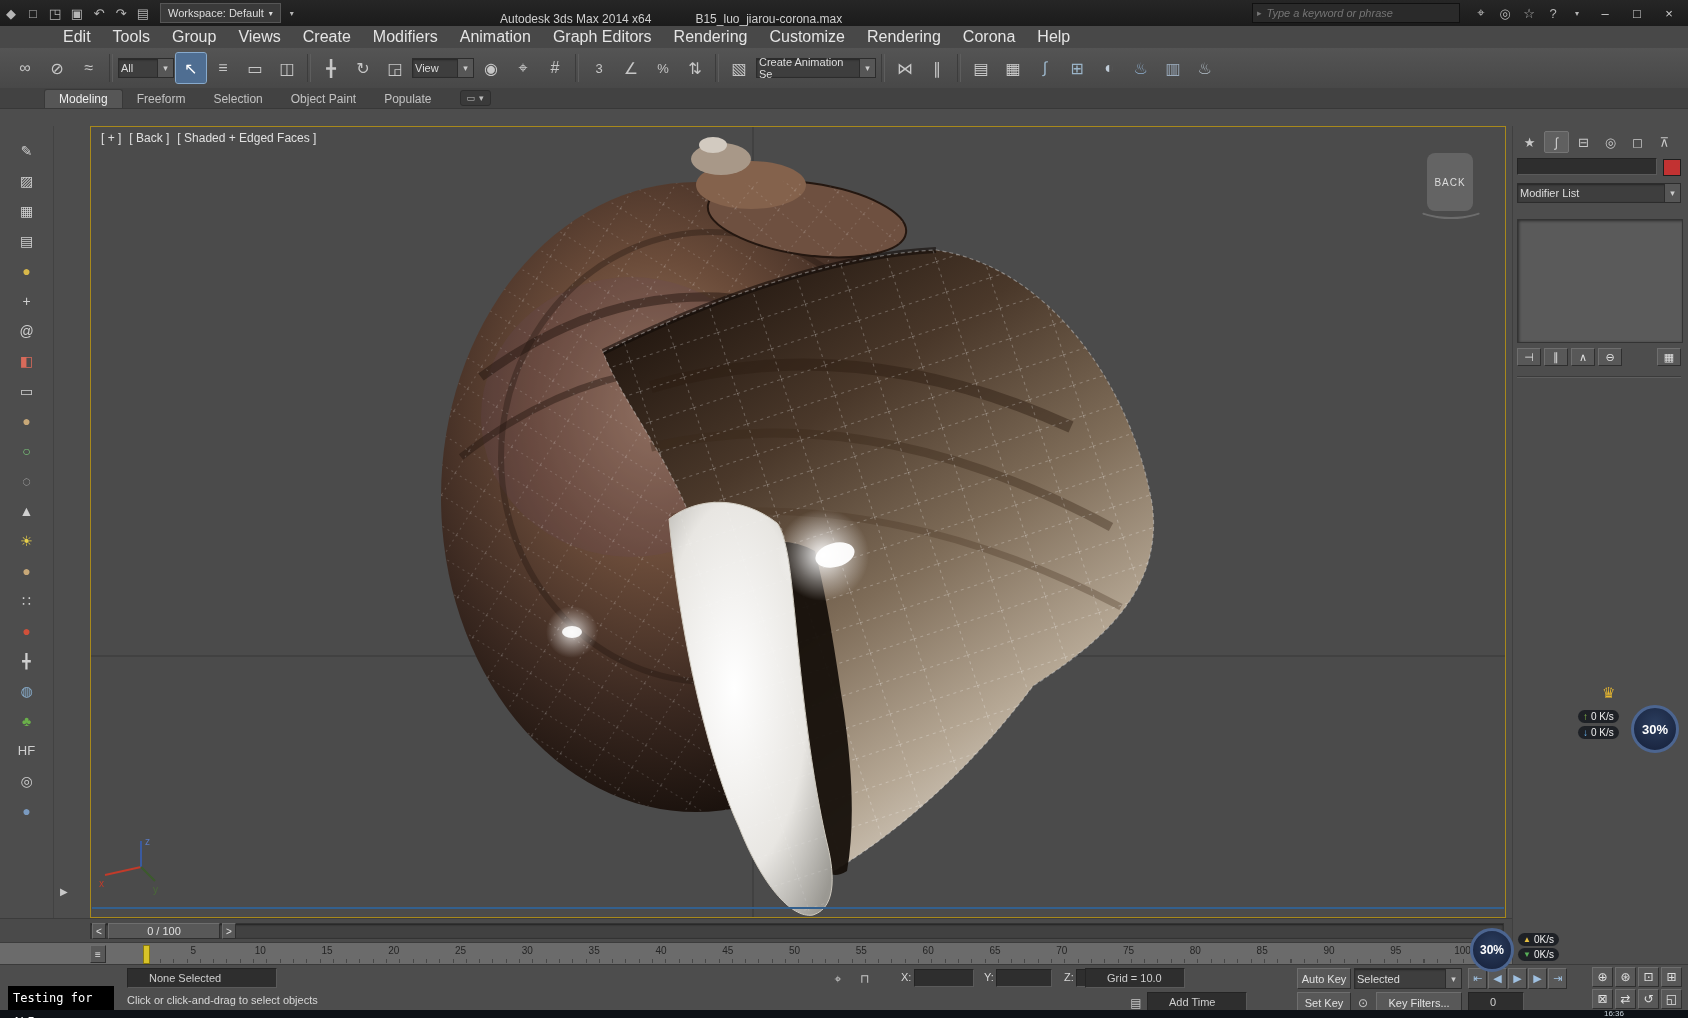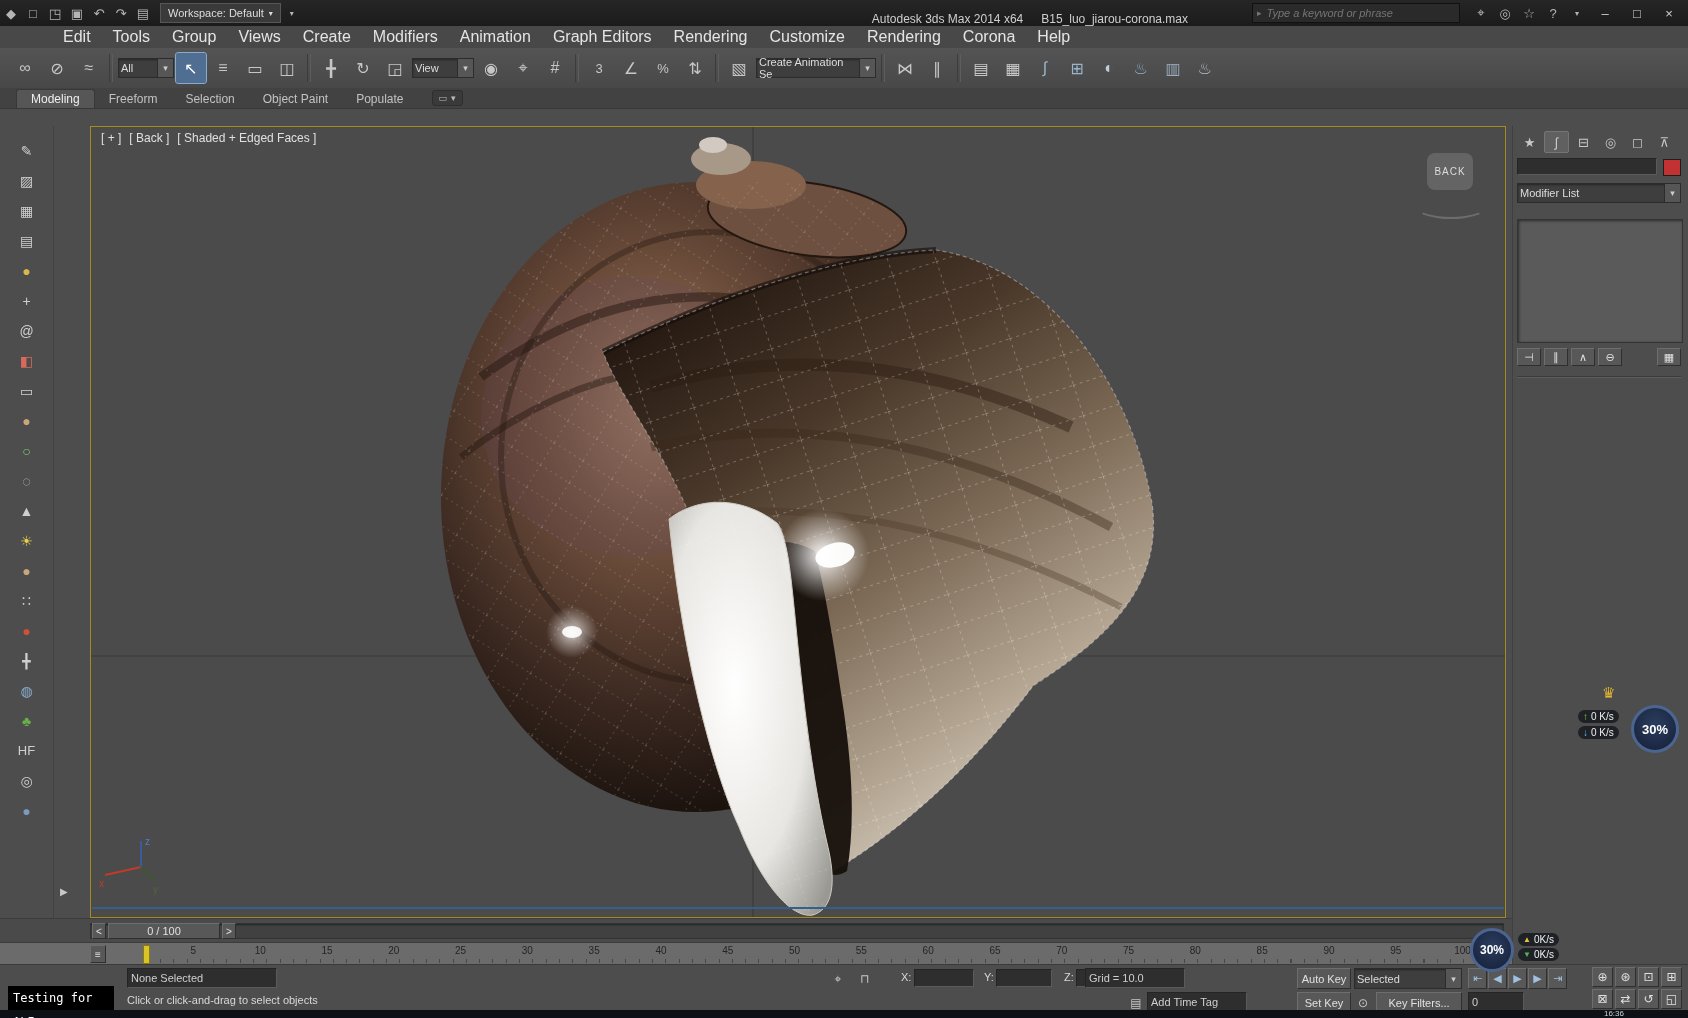--- a/index.html
+++ b/index.html
@@ -6,21 +6,21 @@
   .stage{position:relative;width:1688px;height:1018px;background:#4d4d4d;overflow:hidden;
          font-family:"Liberation Sans","DejaVu Sans",sans-serif;color:#d6d6d6;font-size:12px;user-select:none;}
 
   
   .titlebar{position:absolute;left:0;top:0;right:0;height:26px;background:linear-gradient(#262626,#1b1b1b);
             display:flex;align-items:center;}
   .tbico{width:22px;height:20px;display:flex;align-items:center;justify-content:center;color:#b5b5b5;font-size:13px;}
   .ws{display:flex;align-items:center;gap:5px;background:#3a3a3a;border:1px solid #565656;height:18px;
       padding:0 7px;font-size:11px;color:#ddd;margin-left:6px;}
   .tb-center{position:absolute;left:500px;right:500px;top:0;height:38px;display:flex;align-items:center;
-             justify-content:flex-end;gap:18px;color:#cfcfcf;font-size:12px;pointer-events:none;}
+             justify-content:flex-start;gap:44px;color:#cfcfcf;font-size:12px;pointer-events:none;}
   .tb-right{margin-left:auto;display:flex;align-items:center;gap:2px;padding-right:4px;}
   .search{display:flex;align-items:center;background:#2a2a2a;border:1px solid #111;height:18px;width:198px;padding:0 4px;margin-right:8px;}
   .search input{flex:1;background:transparent;border:0;outline:0;color:#a9a9a9;font-size:11px;font-style:italic;min-width:0;}
   .winbtn{width:30px;height:20px;display:flex;align-items:center;justify-content:center;color:#cfcfcf;font-size:13px;}
 
   
   .menubar{position:absolute;left:0;top:26px;right:0;height:22px;background:#484848;border-bottom:1px solid #3a3a3a;
            display:flex;align-items:center;padding-left:52px;}
   .mi{padding:0 11px;font-size:16px;color:#e4e4e4;}
 
@@ -30,40 +30,40 @@
   .ico{width:30px;height:30px;display:flex;align-items:center;justify-content:center;font-size:16px;color:#c6c6c6;}
   .ico.active{background:#4f6e92;outline:1px solid #87aacd;border-radius:2px;color:#fff;}
   .sep{width:2px;height:28px;border-left:1px solid #3c3c3c;border-right:1px solid #5d5d5d;margin:0 3px;}
   .combo{display:flex;align-items:center;height:20px;background:#3e3e3e;border:1px solid #2c2c2c;
          box-shadow:inset 0 1px 2px rgba(0,0,0,.4);color:#ddd;font-size:11px;padding-left:2px;box-sizing:border-box;}
   .combo .arr{margin-left:auto;width:15px;height:100%;background:#565656;border-left:1px solid #2c2c2c;
               display:flex;align-items:center;justify-content:center;font-size:9px;color:#ccc;}
 
   
   .ribbonrow{position:absolute;left:0;top:88px;right:0;height:20px;background:#424242;display:flex;
-             align-items:flex-end;padding-left:16px;border-bottom:1px solid #383838;}
+             align-items:flex-end;padding-left:44px;border-bottom:1px solid #383838;}
   .rtab{padding:2px 14px;font-size:12px;color:#c2c2c2;}
   .rtab.active{background:#565656;color:#eee;border:1px solid #383838;border-bottom:0;border-radius:3px 3px 0 0;}
   .rpill{margin-left:14px;margin-bottom:2px;background:#3a3a3a;border:1px solid #2e2e2e;border-radius:3px;height:14px;
          display:flex;align-items:center;gap:4px;padding:0 6px;font-size:9px;color:#bbb;}
   .subtabrow{position:absolute;left:0;top:108px;right:0;height:18px;background:#474747;border-bottom:1px solid #3a3a3a;}
   .subtab{position:absolute;left:14px;top:0;height:17px;line-height:17px;padding:0 10px;background:#555;
           border:1px solid #383838;border-bottom:0;font-size:11px;color:#e2e2e2;}
 
   
   .lefttb{position:absolute;left:0;top:126px;width:54px;bottom:54px;background:#4d4d4d;border-right:1px solid #424242;
           display:flex;flex-direction:column;align-items:center;padding-top:12px;gap:5px;box-sizing:border-box;}
   .lico{width:26px;height:25px;display:flex;align-items:center;justify-content:center;font-size:14px;}
   .flyout{position:absolute;left:60px;top:886px;color:#c8c8c8;font-size:10px;z-index:5;}
 
   
   .viewport{position:absolute;left:90px;top:126px;width:1416px;height:792px;background:#4b4b4b;
             border:1px solid #a8891b;box-sizing:border-box;}
   .vplabel{position:absolute;left:10px;top:4px;display:flex;gap:8px;font-size:12px;color:#e0e0e0;z-index:3;}
-  .vc{position:absolute;left:1336px;top:26px;width:46px;height:37px;background:rgba(175,175,175,.25);border-radius:8px;
+  .vc{position:absolute;left:1336px;top:26px;width:46px;height:58px;background:rgba(175,175,175,.25);border-radius:8px;
       display:flex;align-items:center;justify-content:center;font-size:10px;color:#dcdcdc;letter-spacing:1px;z-index:3;}
   .vcarc{position:absolute;left:1326px;top:70px;width:64px;height:18px;border:2px solid transparent;
          border-bottom-color:rgba(185,185,185,.3);border-radius:50%;z-index:3;}
   .rangebar{position:absolute;left:1px;right:1px;bottom:8px;height:2px;background:#33608e;z-index:3;}
   .gizmo{position:absolute;left:6px;bottom:18px;z-index:3;}
 
   
   .rpanel{position:absolute;left:1512px;top:126px;width:176px;height:838px;background:#4d4d4d;border-left:1px solid #3f3f3f;box-sizing:border-box;}
   .ptabs{position:absolute;left:4px;top:5px;display:flex;gap:2px;}
   .ptab{width:25px;height:22px;display:flex;align-items:center;justify-content:center;color:#c8c8c8;font-size:13px;}
@@ -89,21 +89,21 @@
   .ruler{position:absolute;left:0;top:942px;width:1512px;height:22px;background:#6b6b6b;border-top:1px solid #3c3c3c;box-sizing:border-box;}
   .rmini{position:absolute;left:90px;top:2px;width:16px;height:18px;font-size:10px;}
   .rmark{position:absolute;left:143px;top:2px;width:5px;height:17px;background:#d8c328;border:1px solid #8a7a10;}
   .rlabels{position:absolute;left:160px;right:16px;top:2px;display:flex;}
   .rlabels span{flex:1;text-align:center;font-size:10px;color:#242424;}
   .rticks{position:absolute;left:160px;right:16px;bottom:1px;height:4px;
           background:repeating-linear-gradient(90deg,#474747 0 1px,transparent 1px 13.3px);}
 
   
   .statusarea{position:absolute;left:0;top:964px;width:1688px;height:46px;background:#4d4d4d;border-top:1px solid #3a3a3a;}
-  .statusarea .fld{position:absolute;height:20px;line-height:18px;padding:0 3px;}
+  .statusarea .fld{position:absolute;height:20px;line-height:18px;padding:0 21px;}
   .statusarea .lbl{position:absolute;font-size:11px;color:#d8d8d8;}
   .statusarea .btn{position:absolute;height:21px;}
   .sico{position:absolute;width:18px;height:20px;display:flex;align-items:center;justify-content:center;color:#c6c6c6;font-size:12px;}
   .transport{position:absolute;left:1468px;top:3px;display:flex;gap:1px;}
   .transport .btn{position:static;width:19px;height:21px;color:#9fc0e0;}
   .framecluster{position:absolute;left:1468px;top:27px;display:flex;gap:1px;}
   .framecluster .btn{position:static;width:16px;height:20px;color:#9fc0e0;}
   .navgrid{position:absolute;left:1592px;top:2px;width:94px;display:flex;flex-wrap:wrap;gap:2px;}
   .navgrid .btn{position:static;width:21px;height:20px;font-size:12px;}
 

